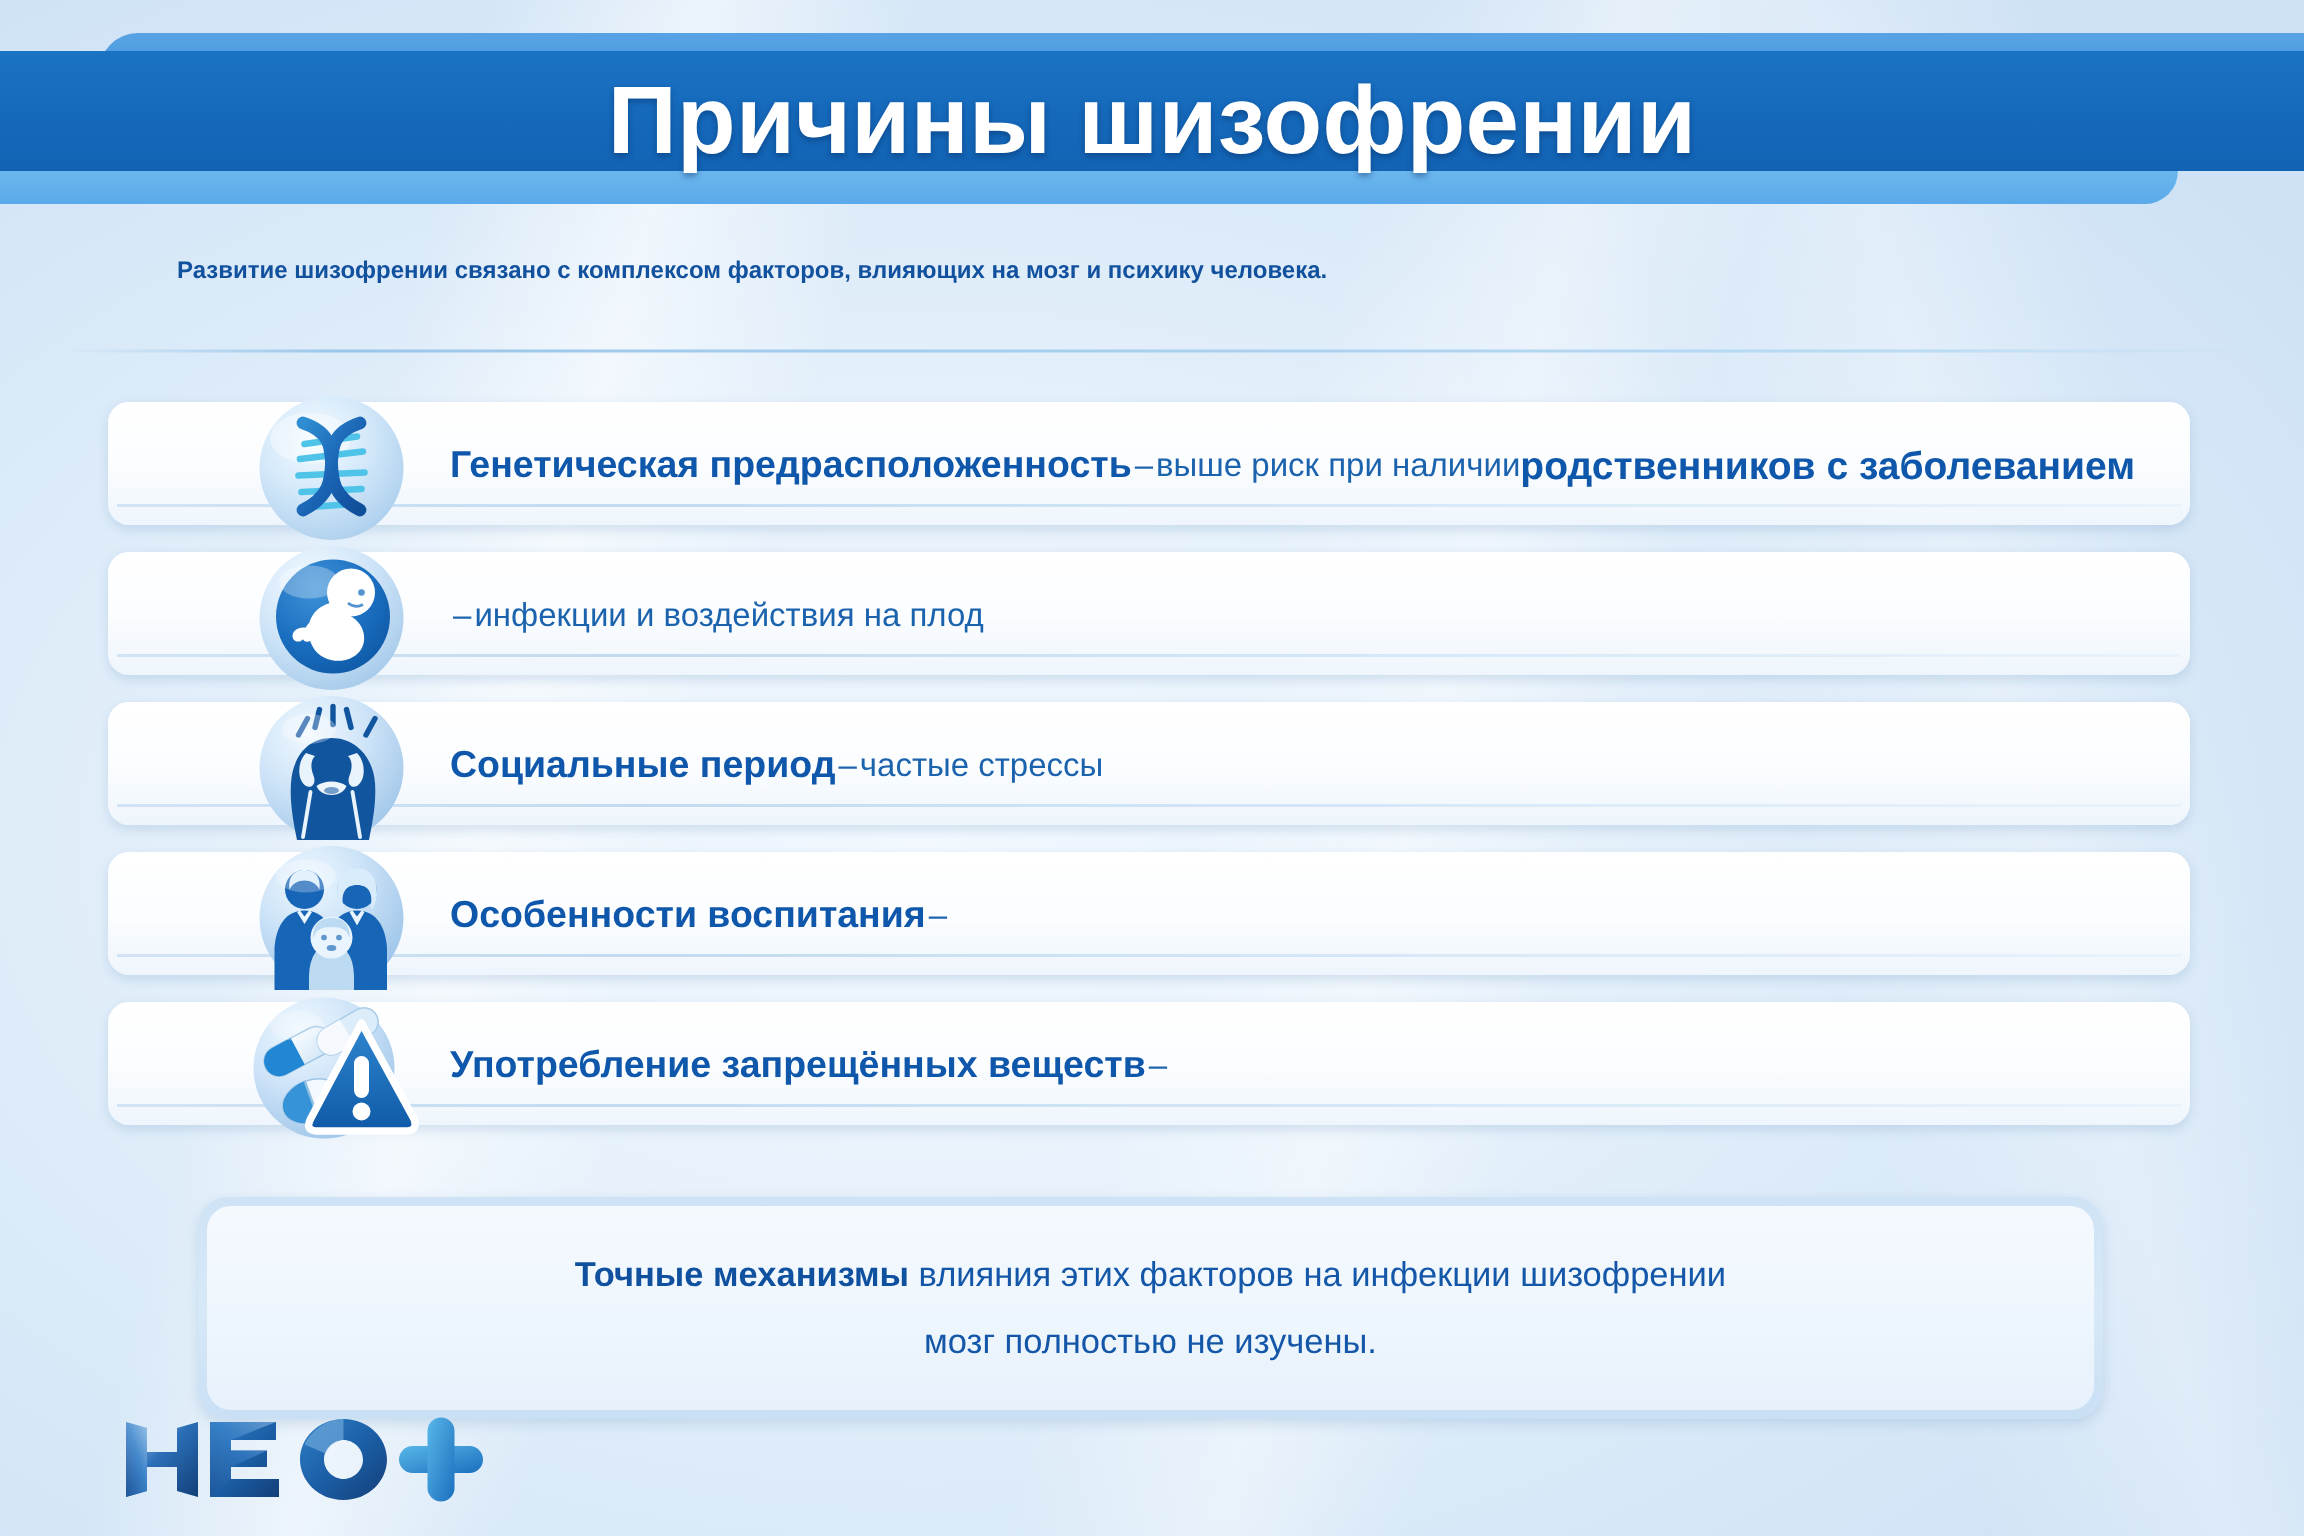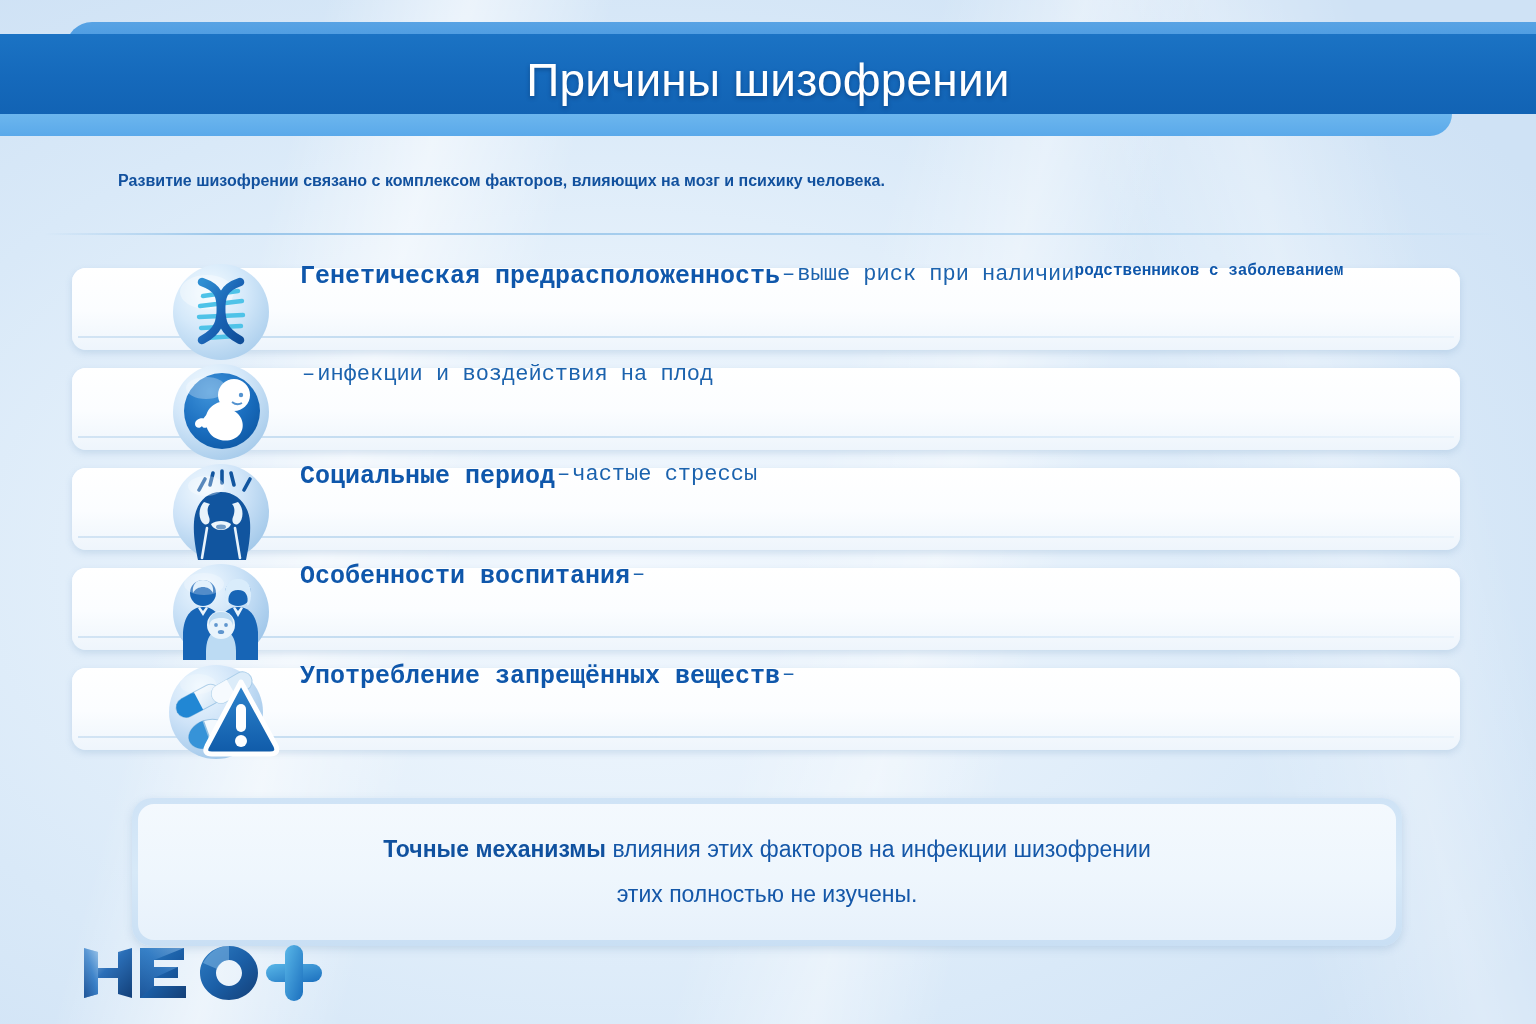--- a/index.html
+++ b/index.html
@@ -38,21 +38,21 @@
     background:linear-gradient(180deg,#1b73c4 0%,#1569bb 55%,#1263b4 100%);
   }
   .header-underline{
     position:absolute;left:0;top:114px;width:1452px;height:22px;
     background:linear-gradient(180deg,#6cb6ee 0%,#5aa9ea 100%);
     border-bottom-right-radius:22px;
   }
   .header-title{
     position:absolute;left:0;top:34px;width:1536px;height:92px;
     display:flex;align-items:center;justify-content:center;
-    color:#ffffff;font-size:46px;font-weight:normal;letter-spacing:.2px;
+    color:#ffffff;font-size:64px;font-weight:bold;letter-spacing:.2px;
     text-shadow:0 2px 4px rgba(0,40,90,.45);
     white-space:nowrap;
   }
 
   
   .intro{
     position:absolute;left:118px;top:172px;width:1300px;
     color:#12519e;font-size:16px;font-weight:bold;white-space:nowrap;
   }
   .divider{
@@ -73,27 +73,26 @@
     position:absolute;left:78px;top:74px;width:1376px;height:2px;
     background:linear-gradient(90deg,#cfe2f3 0%,#bcd8ef 25%,#d8e9f8 70%,#e8f2fb 100%);
     opacity:.9;
   }
   .icon-bubble{
     position:absolute;left:162px;top:0px;width:118px;height:100px;
   }
   .icon-bubble svg{display:block;width:118px;height:100px;}
   .row-text{
     position:absolute;left:300px;top:0;height:96px;
-    display:flex;
+    display:flex;align-items:center;
     white-space:nowrap;
-    font-family:Liberation Mono, monospace;
   }
   .t-strong{color:#0f57ab;font-size:25px;font-weight:bold;}
   .t-rest{color:#1c63ae;font-size:22px;font-weight:normal;margin-left:2px;}
-  .t-em{color:#0f57ab;font-size:16px;font-weight:bold;}
+  .t-em{color:#0f57ab;font-size:26px;font-weight:bold;}
 
   
   .note-frame{
     position:absolute;left:132px;top:798px;width:1270px;height:148px;
     border-radius:20px;
     background:linear-gradient(180deg,#cfe3f6 0%,#d7e9f8 50%,#c9dff4 100%);
     box-shadow:0 3px 8px rgba(90,135,180,.22);
   }
   .note-inner{
     position:absolute;left:6px;top:6px;width:1258px;height:136px;
@@ -342,21 +341,21 @@
       </div>
     </div>
 
   </div>
 
   <div class="note-frame">
     <div class="note-inner">
       <div class="note-line">
         <span class="note-b">Точные механизмы</span><span> влияния этих факторов на инфекции шизофрении</span>
       </div>
-      <div class="note-line">этих полностью не изучены.</div>
+      <div class="note-line">мозг полностью не изучены.</div>
     </div>
   </div>
 
   <div class="logo">
     <svg viewBox="0 0 250 62" width="250" height="62" aria-label="НЕО+">
       <defs>
         <linearGradient id="lg1" x1="0" y1="0" x2="1" y2="1">
           <stop offset="0%" stop-color="#bcd9f2"></stop>
           <stop offset="45%" stop-color="#2b6fb8"></stop>
           <stop offset="100%" stop-color="#123f78"></stop>

